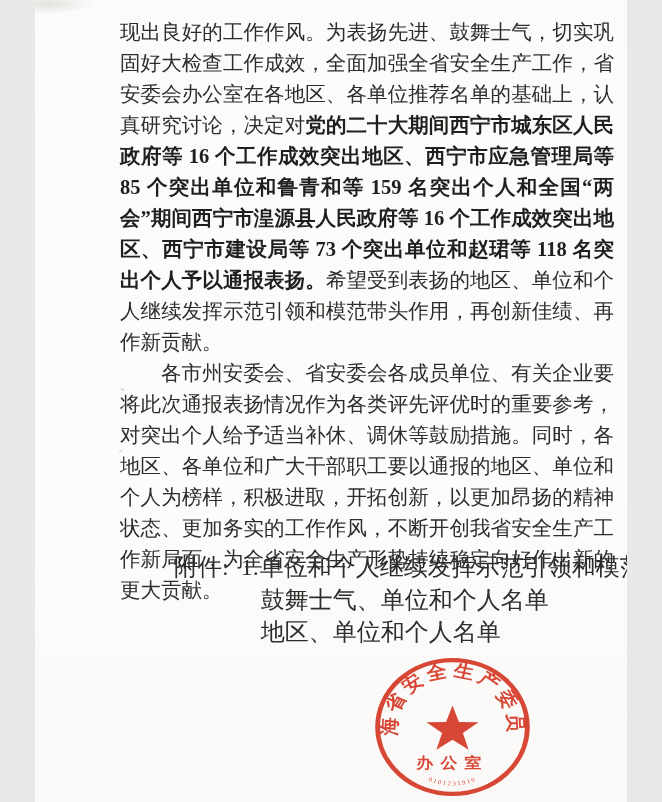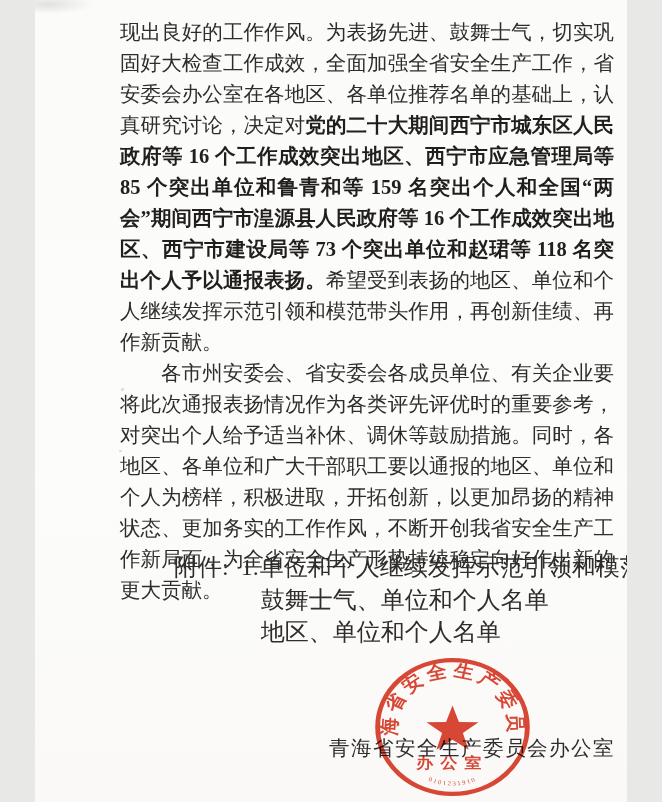--- a/index.html
+++ b/index.html
@@ -79,21 +79,20 @@
         <div class="att-item">
           <div class="att-line1"><span class="att-num">1.</span><span>单位和个人继续发挥示范引领和模范带头作用</span></div>
           <div class="att-line2">鼓舞士气、单位和个人名单</div>
         </div>
         <div class="att-item">
           <div class="att-line2">地区、单位和个人名单</div>
         </div>
       </div>
   </div>
 
-  <div class="signature">青海省安全生产委员会办公室</div>
 
   <div class="seal">
     <svg viewBox="0 0 200 200" preserveAspectRatio="none">
       <ellipse cx="100" cy="100" rx="93" ry="93" fill="none" stroke="#da3a27" stroke-width="6"></ellipse>
       <path id="sealArc" d="M 34.2,123.9 A 70,70 0 1 1 165.8,123.9" fill="none"></path>
       <text font-size="25" letter-spacing="5.5" fill="#da3a27" font-weight="bold">
         <textPath href="#sealArc" startOffset="50%" text-anchor="middle">青海省安全生产委员会</textPath>
       </text>
       <polygon fill="#da3a27" points="100,70 108,93 132.3,93.5 112.9,108.2 120,131.5 100,117.6 80,131.5 87.1,108.2 67.7,93.5 92,93"></polygon>
       <text x="100" y="157" font-size="21" letter-spacing="9" text-anchor="middle" fill="#da3a27" font-weight="bold">办公室</text>

